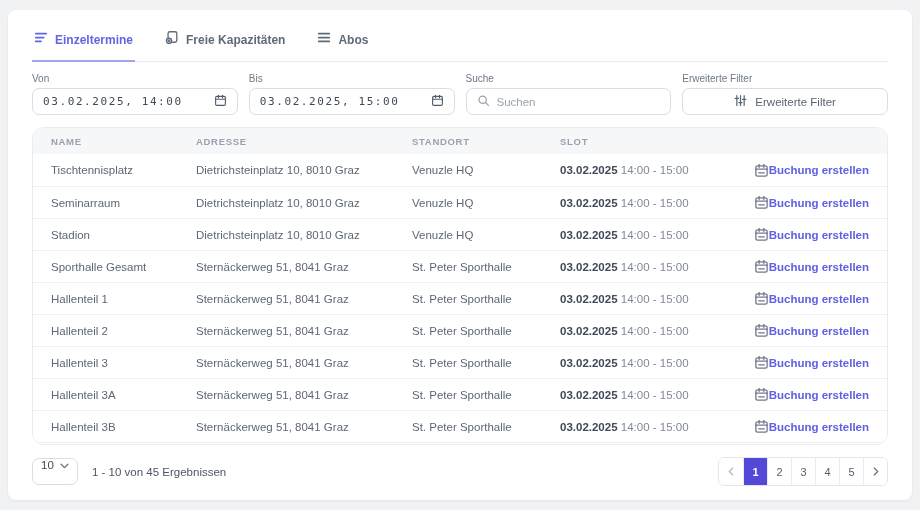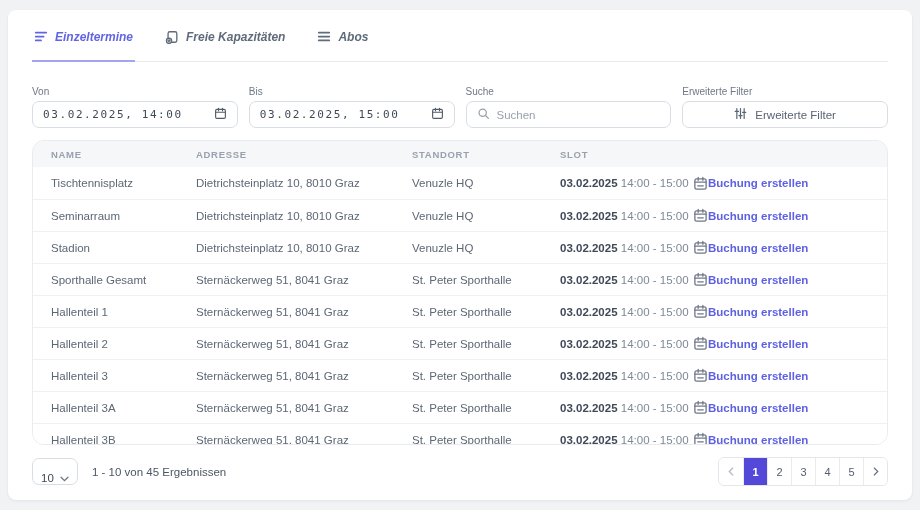--- a/index.html
+++ b/index.html
@@ -15,30 +15,29 @@
     border-radius: 8px;
     box-shadow: 0 1px 3px rgba(20,30,50,.07);
     height: 490px;
     padding: 16px 24px 14px 24px;
     display: flex;
     flex-direction: column;
   }
   
   .tabs { display: flex; gap: 28px; border-bottom: 1px solid #e9ebf0; }
   .tab {
-    display: flex; align-items: flex-start; gap: 7px;
+    display: flex; align-items: flex-end; gap: 7px;
     font-size: 12px; font-weight: 700; color: #5f6b7a;
     padding: 4px 2px 13px 2px; margin-bottom: -1px; cursor: pointer;
     border-bottom: 2px solid transparent;
-    font-style: italic;
   }
   .tab.active { color: #6165e2; border-bottom-color: #a3a6ef; }
   .tab svg { flex: 0 0 auto; }
   
-  .filters { display: flex; gap: 11px; margin-top: 24px; }
+  .filters { display: flex; gap: 11px; margin-top: 11px; }
   .filter { flex: 1; min-width: 0; }
   .filter-label { font-size: 10px; color: #6e7887; margin-bottom: 4px; }
   .field {
     height: 27px; border: 1px solid #d9dee5; border-radius: 7px;
     display: flex; align-items: center; padding: 0 10px; background: #fff;
     font-size: 11.5px; color: #3f4957;
   }
   .field.date { justify-content: space-between; text-align: right; }
   .date-value { font-family: "DejaVu Sans Mono", monospace; font-size: 11px; letter-spacing: 1.6px; color: #3f4957; }
   .field .cal { color: #525b68; }
@@ -62,29 +61,29 @@
   }
   .trow {
     display: grid; grid-template-columns: 145px 216px 148px 1fr 176px;
     height: 32px; align-items: center; padding: 0 18px;
     font-size: 11.5px; color: #5d6775; background: #fff;
     border-top: 1px solid #eef0f3;
   }
   .trow:first-child { border-top: 0; }
   .slot-date { font-weight: 700; color: #3f4957; }
   .slot-time { color: #7f8896; }
-  .action { display: flex; align-items: center; }
+  .action { display: flex; align-items: center; justify-content: flex-end; }
   .action .cal-icon { color: #6f7988; display: flex; }
   .action a { font-size: 11.5px; font-weight: 700; color: #5d61e2; text-decoration: none; cursor: pointer; }
   
   .footer { margin-top: 12px; display: flex; align-items: center; justify-content: space-between; }
   .footer-left { display: flex; align-items: center; gap: 14px; }
   .pagesize {
     height: 27px; min-width: 46px; border: 1px solid #d9dee5; border-radius: 7px;
-    display: flex; align-items: flex-end; justify-content: center; gap: 6px;
+    display: flex; align-items: flex-start; justify-content: center; gap: 6px;
     font-size: 11.5px; color: #3f4957; background: #fff; cursor: pointer;
   }
   .results { font-size: 11.5px; color: #4d5664; }
   .pager { display: flex; border: 1px solid #e3e6ea; border-radius: 6px; overflow: hidden; background: #fff; }
   .page {
     width: 24px; height: 27px; display: flex; align-items: center; justify-content: center;
     font-size: 11px; color: #545e6c; border-left: 1px solid #e9ebef; cursor: pointer; background: #fff;
   }
   .page:first-child { border-left: 0; }
   .page.active { background: #5348d8; color: #fff; font-weight: 700; }

